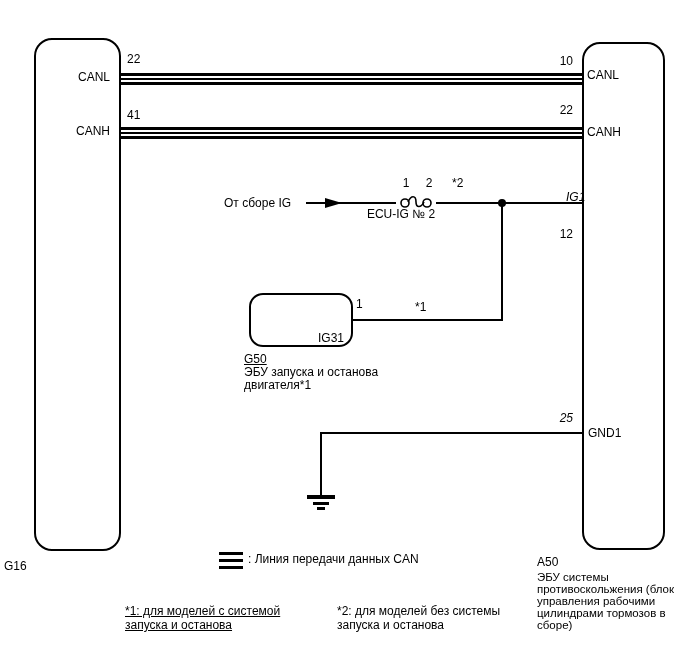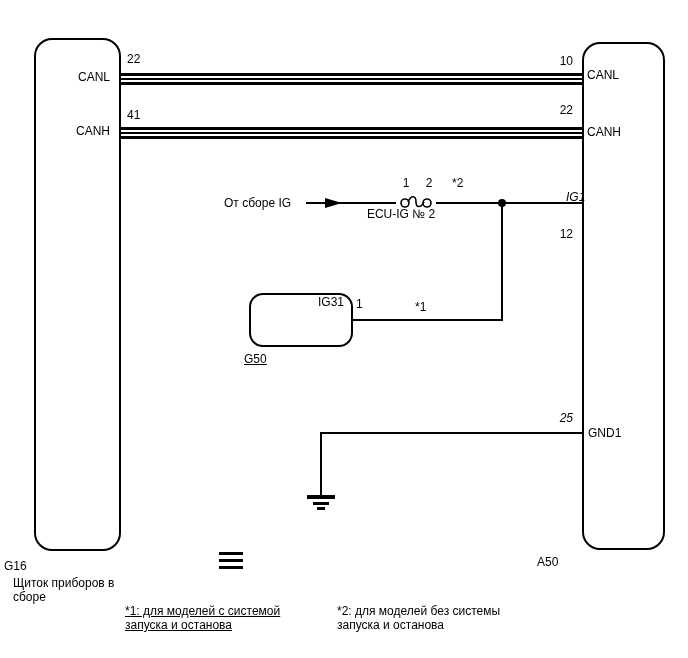--- a/index.html
+++ b/index.html
@@ -7,21 +7,21 @@
     position:relative;width:688px;height:658px;background:#ffffff;overflow:hidden;
     font-family:"Liberation Sans", sans-serif;font-size:12px;color:#000;
   }
   .canvas *{box-sizing:border-box;}
   .lbl{position:absolute;white-space:nowrap;line-height:13px;}
   .lbl.r{text-align:right;}
   .lbl.c{transform:translateX(-50%);}
   .block{
     position:absolute;border:2px solid #000;border-radius:18px;background:#fff;
   }
-  .block.small{border-radius:14px;display:flex;align-items:flex-start;justify-content:flex-end;padding-right:7px;}
+  .block.small{border-radius:14px;display:flex;align-items:flex-end;justify-content:flex-end;padding-right:7px;}
   .can-band{
     position:absolute;height:12px;border-top:3px solid #000;border-bottom:3px solid #000;background:#fff;
   }
   .can-band i{display:block;height:2px;background:#000;margin-top:2px;}
   .wire-h{position:absolute;height:2px;background:#000;}
   .wire-v{position:absolute;width:2px;background:#000;}
   .arrowhead{
     position:absolute;width:0;height:0;
     border-left:17px solid #000;border-top:5px solid transparent;border-bottom:5px solid transparent;
   }
@@ -64,53 +64,59 @@
   <div class="dot" style="left:498px;top:199px;"></div>
   <div class="wire-v" style="left:501px;top:203px;height:118px;"></div>
   <div class="wire-h" style="left:352px;top:319px;width:151px;"></div>
   <div class="lbl" style="left:415px;top:301px;">*1</div>
 
   <div class="block small" style="left:249px;top:293px;width:104px;height:54px;">
     <span>IG31</span>
   </div>
   <div class="lbl" style="left:356px;top:298px;">1</div>
   <div class="caption-code" style="left:244px;top:353px;text-decoration:underline;">G50</div>
+  <div class="caption-desc mid" style="left:244px;top:366px;">ЭБУ запуска и останова
+двигателя*1</div>
 
   <div class="wire-h" style="left:320px;top:432px;width:263px;"></div>
   <div class="wire-v" style="left:320px;top:432px;height:64px;"></div>
   <div>
     <div class="bar" style="left:307px;top:495px;width:28px;height:4px;"></div>
     <div class="bar" style="left:313px;top:502px;width:16px;height:3px;"></div>
     <div class="bar" style="left:317px;top:507px;width:8px;height:3px;"></div>
   </div>
 
   <div class="block" style="left:34px;top:38px;width:87px;height:513px;"></div>
   <div class="lbl r" style="left:56px;top:71px;width:54px;">CANL</div>
   <div class="lbl r" style="left:56px;top:125px;width:54px;">CANH</div>
   <div class="lbl" style="left:127px;top:53px;">22</div>
   <div class="lbl" style="left:127px;top:109px;">41</div>
   <div class="caption-code" style="left:4px;top:560px;">G16</div>
-  <div class="caption-desc" style="left:13px;top:576px;">Щиток приборов в
-сборе</div>
 
   <div class="block" style="left:582px;top:42px;width:83px;height:508px;"></div>
   <div class="lbl" style="left:587px;top:69px;">CANL</div>
   <div class="lbl" style="left:587px;top:126px;">CANH</div>
   <div class="lbl" style="left:566px;top:191px;font-style:italic;">IG1</div>
   <div class="lbl" style="left:588px;top:427px;text-align:center;">GND1</div>
   <div class="lbl r" style="left:543px;top:55px;width:30px;">10</div>
   <div class="lbl r" style="left:543px;top:104px;width:30px;">22</div>
   <div class="lbl r" style="left:543px;top:180px;width:30px;margin-top:48px;">12</div>
   <div class="lbl r" style="left:543px;top:412px;width:30px;font-style:italic;">25</div>
   <div class="caption-code" style="left:537px;top:556px;">A50</div>
+  <div class="caption-desc tight" style="left:537px;top:571px;">ЭБУ системы
+противоскольжения (блок
+управления рабочими
+цилиндрами тормозов в
+сборе)</div>
 
   <div>
     <div class="bar" style="left:219px;top:552px;width:24px;height:3px;"></div>
     <div class="bar" style="left:219px;top:559px;width:24px;height:3px;"></div>
     <div class="bar" style="left:219px;top:566px;width:24px;height:3px;"></div>
   </div>
+  <div class="lbl" style="left:248px;top:553px;">: Линия передачи данных CAN</div>
 
   <div class="caption-desc" style="left:125px;top:604px;text-decoration:underline;">*1: для моделей с системой
 запуска и останова</div>
   <div class="caption-desc" style="left:337px;top:604px;">*2: для моделей без системы
 запуска и останова</div>
 
 </div>
 
 </body></html>

